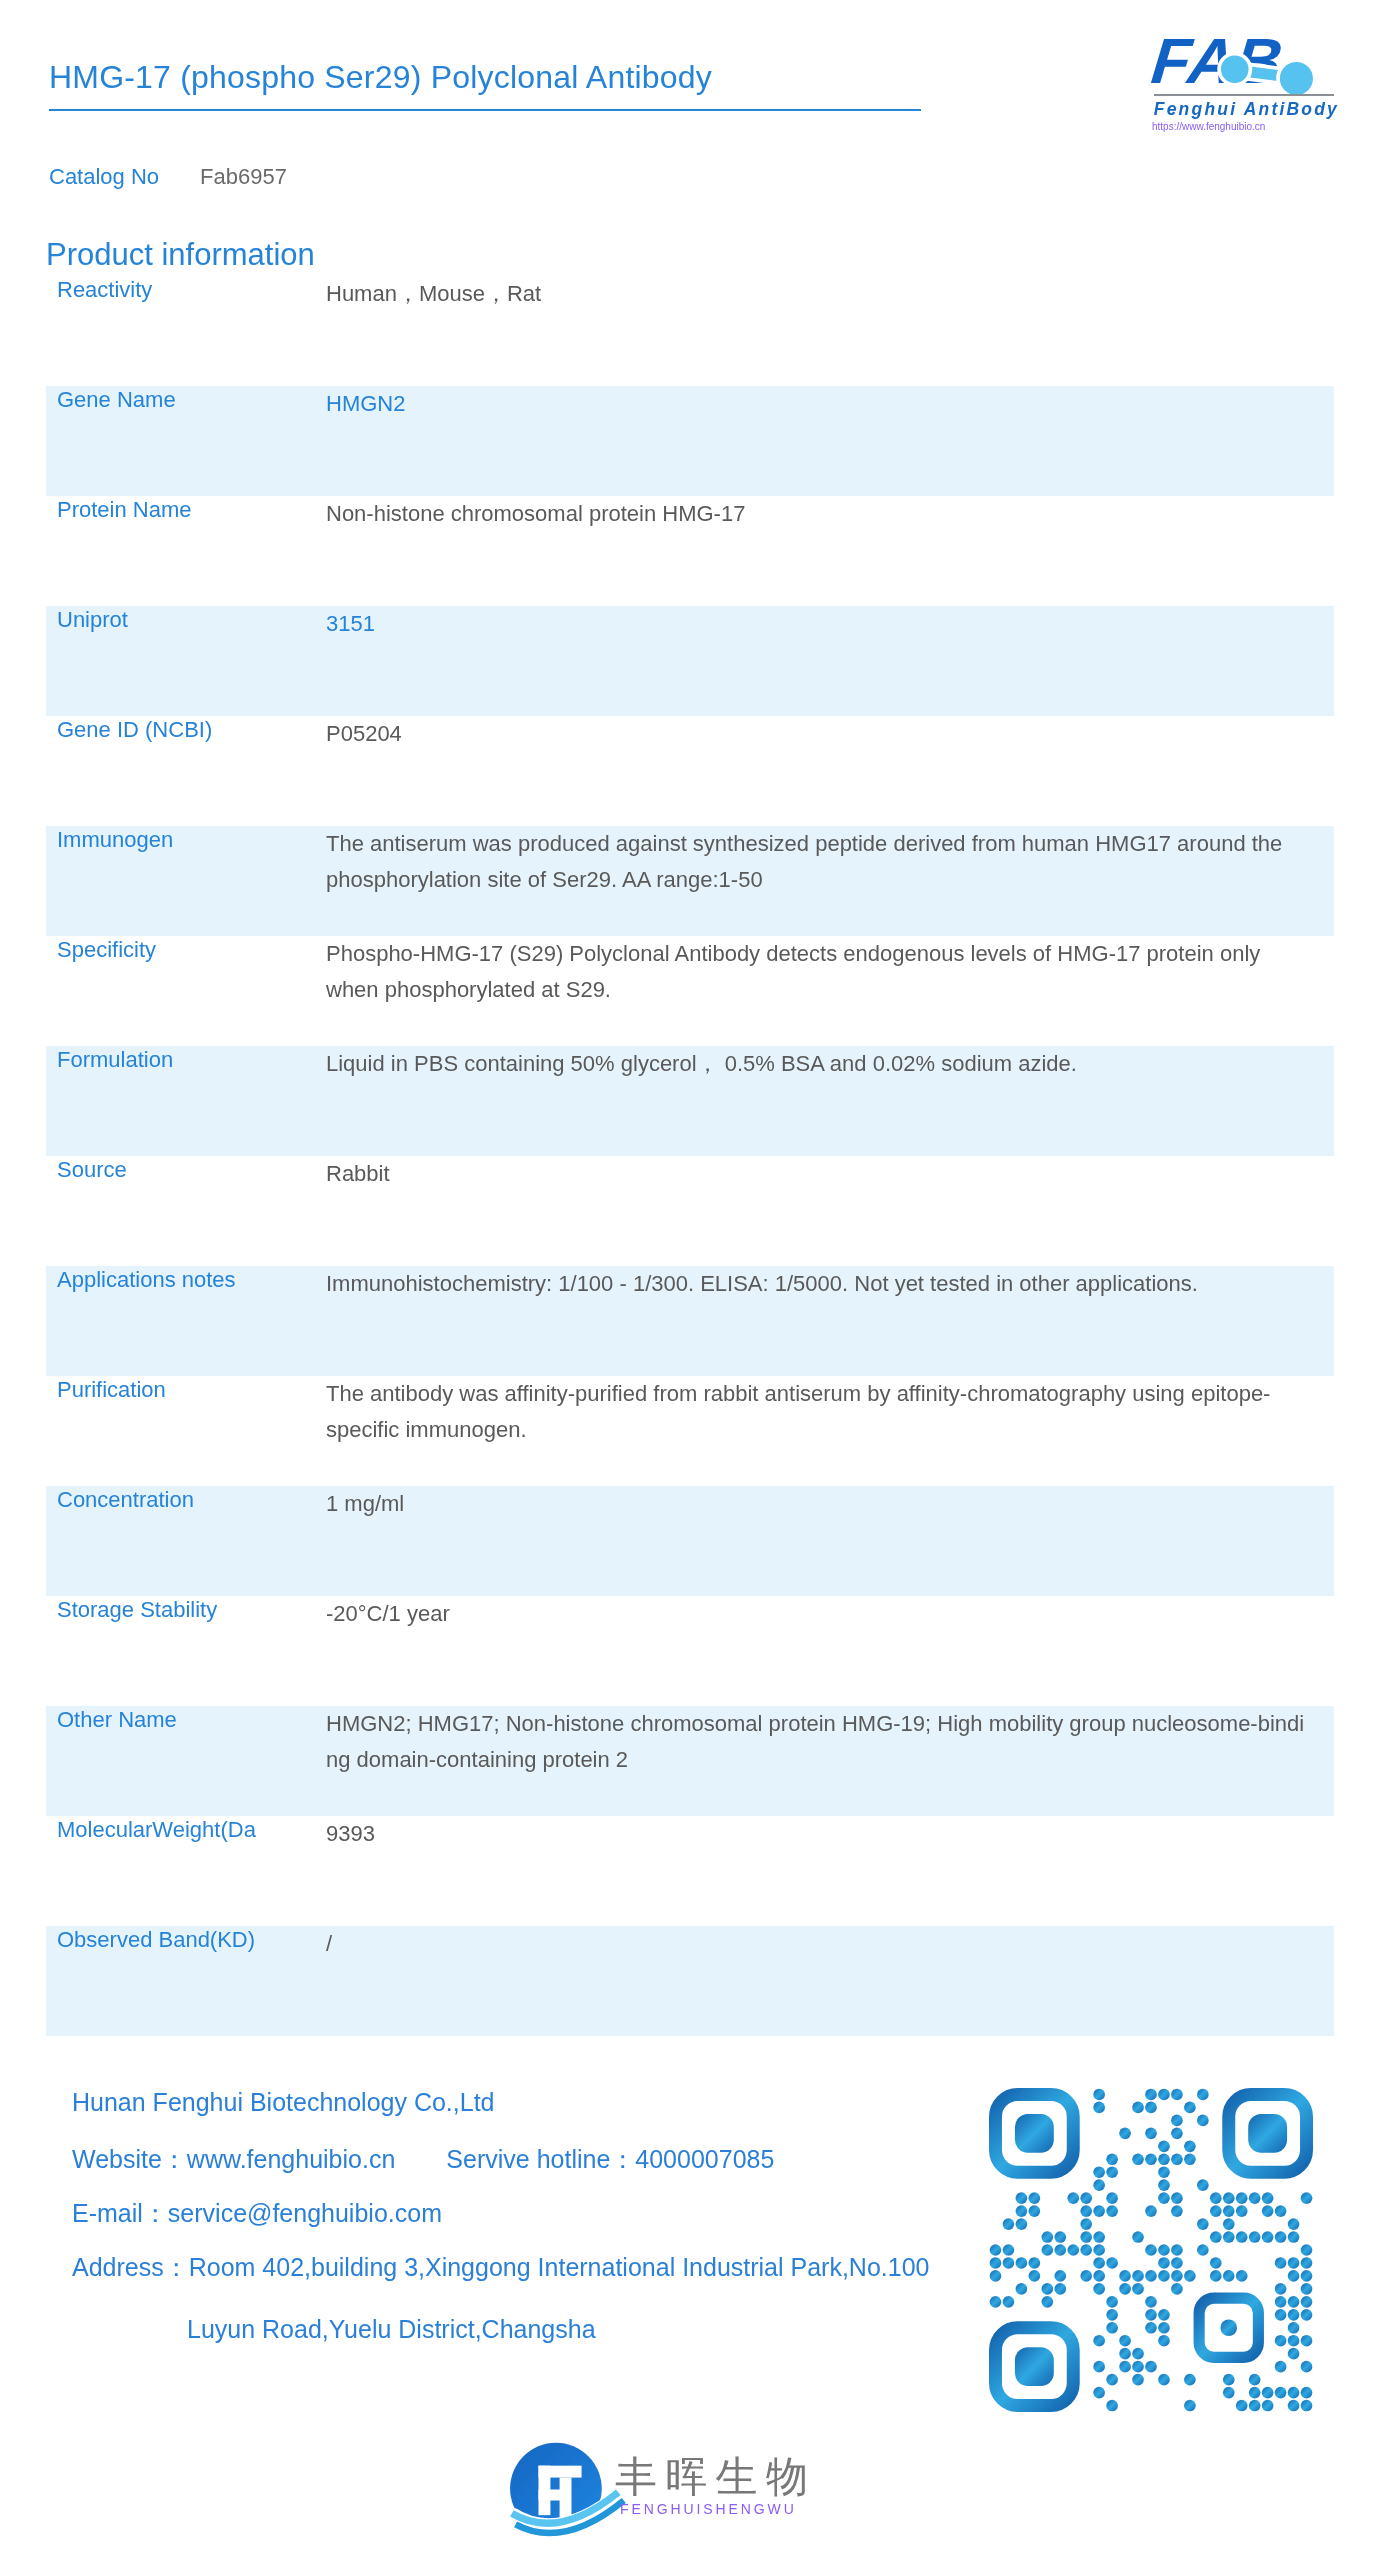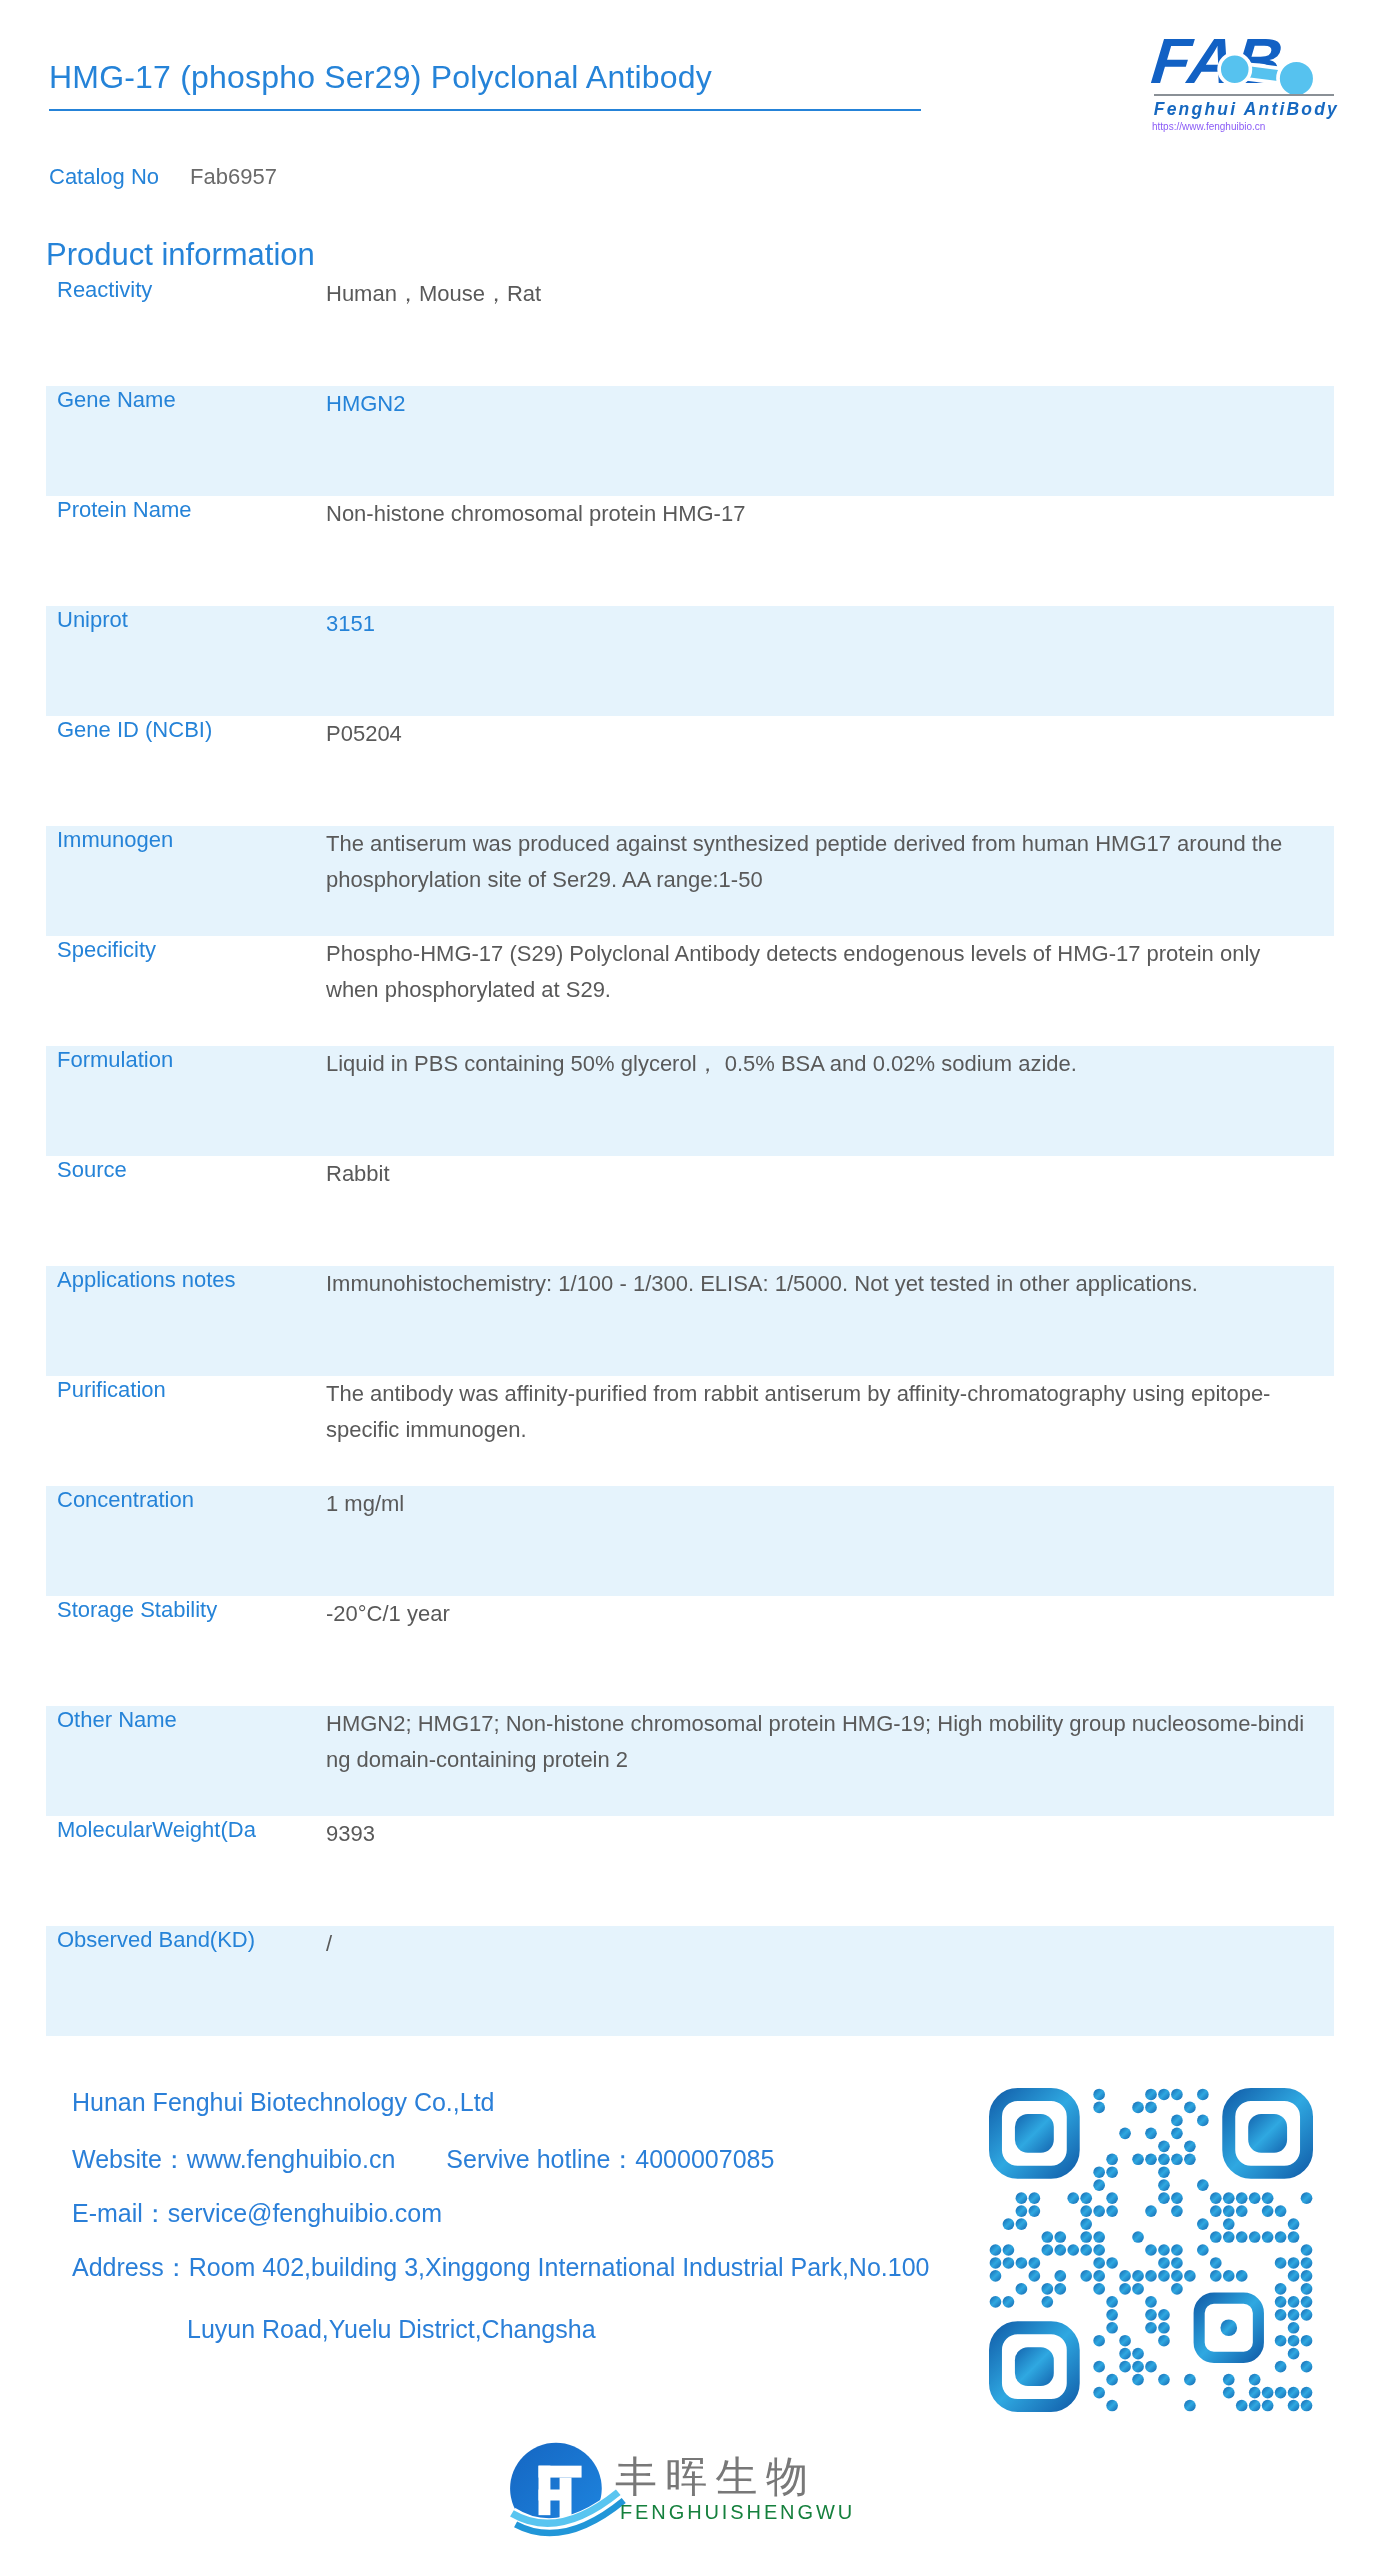--- a/index.html
+++ b/index.html
@@ -14,21 +14,21 @@
   .fab-text{font-size:64px;line-height:53px;font-weight:bold;font-style:italic;color:var(--logo-dark);
             transform:skewX(-6deg);letter-spacing:0.9px;}
   .molecule{position:absolute;left:57px;top:13px;}
   .logo-line{position:absolute;left:1.8px;top:59px;width:180px;height:1.8px;background:var(--line-gray);}
   .logo-sub{position:absolute;left:1.8px;top:64px;font-size:17.5px;font-weight:bold;font-style:italic;
             color:#1668c0;letter-spacing:2.2px;white-space:nowrap;}
   .logo-url{position:absolute;left:0px;top:86px;font-size:10px;color:#8b5cf6;white-space:nowrap;}
 
   .catalog{position:absolute;left:49px;top:164px;font-size:22px;}
   .catalog-label{color:var(--accent);}
-  .catalog-value{color:#6a6a6a;margin-left:31px;}
+  .catalog-value{color:#6a6a6a;margin-left:41px;}
 
   .section-heading{position:absolute;left:46px;top:237px;font-size:31px;color:var(--accent);}
   .section-underline{position:absolute;left:46px;top:277px;width:276px;height:2.8px;background:var(--accent);}
 
   
   .table{position:absolute;left:46px;top:276px;width:1288px;}
   .row{display:flex;align-items:flex-start;min-height:110px;background:#fff;}
   .row.alt{background:var(--row-highlight);}
   .cell.label{width:269px;padding-left:11px;flex:none;font-size:22px;color:var(--accent);line-height:28px;}
   .cell.value{flex:1;padding-right:22px;font-size:22px;color:var(--text-gray);line-height:36px;}
@@ -39,21 +39,21 @@
   .f1{top:2088px;} .f2{top:2143px;} .f3{top:2197px;} .f4{top:2251px;}
   .f5{top:2315px;left:187px;}
   .hotline-group{margin-left:51px;}
 
   .qr{position:absolute;left:989px;top:2088px;}
 
   
   .bottom-logo{position:absolute;left:508px;top:2438px;width:386px;height:120px;}
   .bl-svg{position:absolute;left:0;top:1.8px;}
   .bl-cn{position:absolute;left:107px;top:11px;font-size:42px;color:#787878;letter-spacing:8.3px;white-space:nowrap;}
-  .bl-en{position:absolute;left:112px;top:63px;font-size:20px;color:#15803d;letter-spacing:2.9px;white-space:nowrap;}
+  .bl-en{position:absolute;left:112px;top:63px;font-size:14px;color:#8b5cf6;letter-spacing:2.9px;white-space:nowrap;}
 </style>
 </head>
 <body>
 
 <div class="page" style="--accent: #2583d8; --row-highlight: #e5f3fc; --text-gray: #595959; --footer-blue: #2a7fd8; --logo-dark: #1261c4; --logo-light: #56c2ef; --qr-dark: #1464ae; --qr-light: #2fa8e1; --line-gray: #8a9096;">
 
   <div class="title">HMG-17 (phospho Ser29) Polyclonal Antibody</div>
   <div class="title-underline"></div>
 
   <div class="fab-logo">

